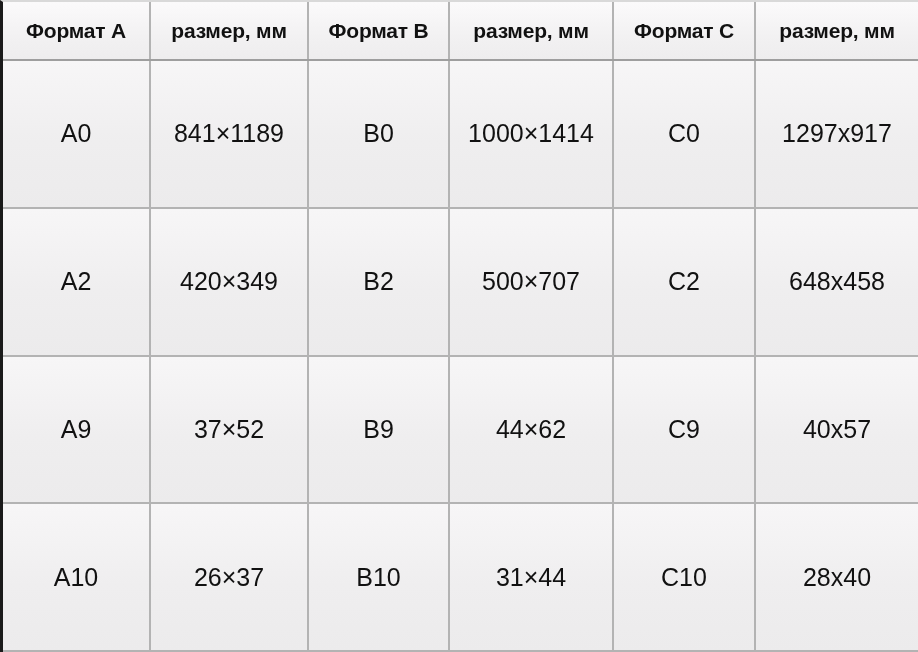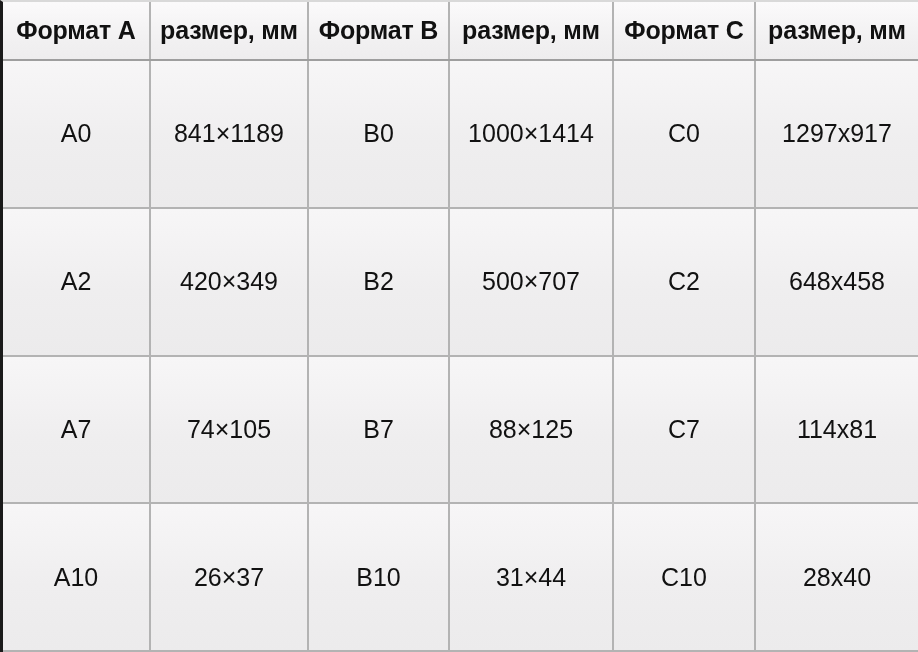--- a/index.html
+++ b/index.html
@@ -52,21 +52,21 @@
     overflow: hidden;
   }
 
   table.paper-table tr > th:last-child,
   table.paper-table tr > td:last-child {
     border-right: none;
   }
 
   table.paper-table thead th {
     height: 57px;
-    font-size: 25px;
+    font-size: 21px;
     font-weight: bold;
     letter-spacing: -0.2px;
     border-bottom: 2px solid #9e9e9e;
     background-image: linear-gradient(to bottom, #fbfafb 0%, #f2f1f2 60%, #eeedee 100%);
   }
 
   table.paper-table tbody td {
     height: 54px;
     font-size: 25px;
     font-weight: normal;
@@ -115,26 +115,26 @@
       </tr>
       <tr>
         <td><span class="cell-label">A2</span></td>
         <td><span class="cell-label">420×349</span></td>
         <td><span class="cell-label">B2</span></td>
         <td><span class="cell-label">500×707</span></td>
         <td><span class="cell-label">C2</span></td>
         <td><span class="cell-label">648x458</span></td>
       </tr>
       <tr>
-        <td><span class="cell-label">A7</span></td>
-        <td><span class="cell-label">74×105</span></td>
-        <td><span class="cell-label">B7</span></td>
-        <td><span class="cell-label">88×125</span></td>
-        <td><span class="cell-label">C7</span></td>
-        <td><span class="cell-label">114x81</span></td>
+        <td><span class="cell-label">A9</span></td>
+        <td><span class="cell-label">37×52</span></td>
+        <td><span class="cell-label">B9</span></td>
+        <td><span class="cell-label">44×62</span></td>
+        <td><span class="cell-label">C9</span></td>
+        <td><span class="cell-label">40x57</span></td>
       </tr>
       <tr>
         <td><span class="cell-label">A10</span></td>
         <td><span class="cell-label">26×37</span></td>
         <td><span class="cell-label">B10</span></td>
         <td><span class="cell-label">31×44</span></td>
         <td><span class="cell-label">C10</span></td>
         <td><span class="cell-label">28x40</span></td>
       </tr>
     </tbody>

